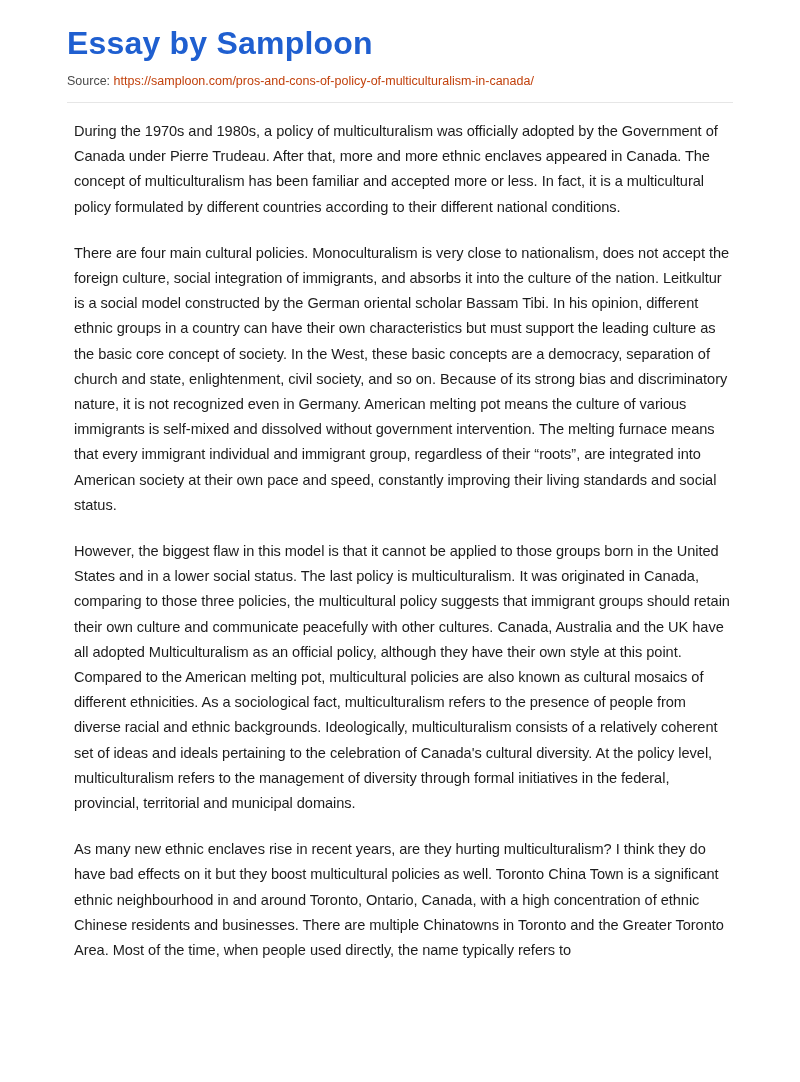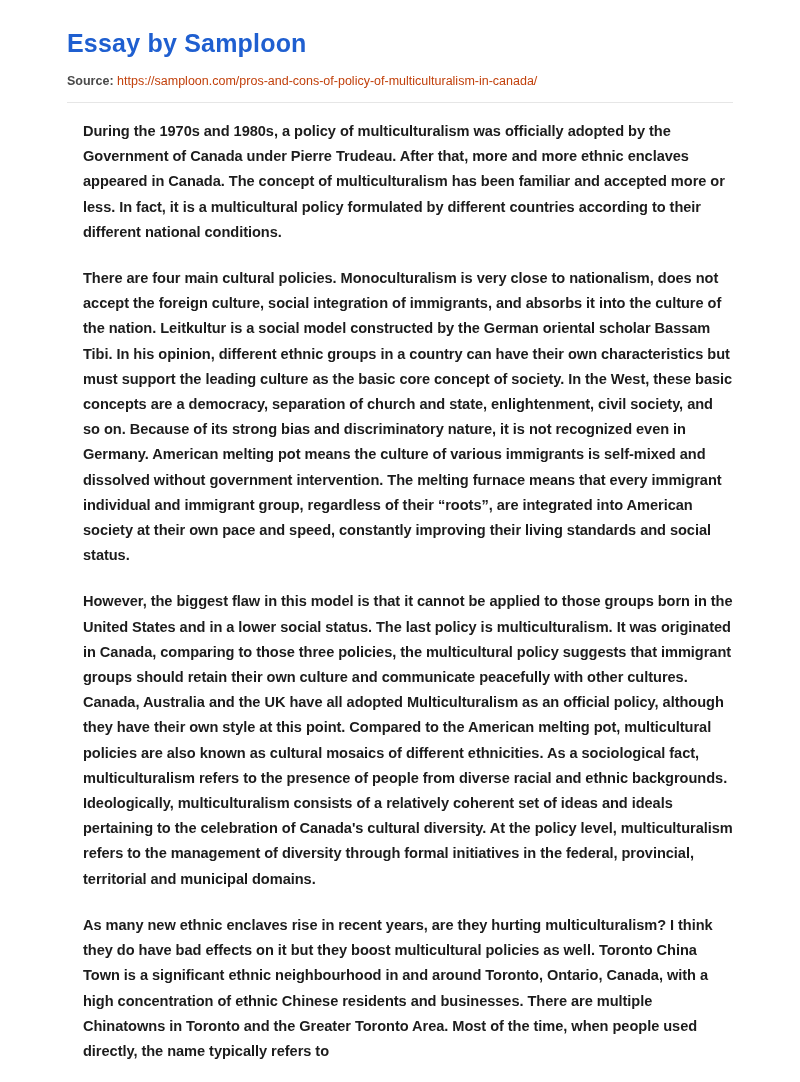--- a/index.html
+++ b/index.html
@@ -18,38 +18,37 @@
     position: relative;
     width: 800px;
     height: 1082px;
     background: #ffffff;
     box-sizing: border-box;
     padding: 0 67px;
   }
   .brand {
     margin: 0;
     padding-top: 27px;
-    font-size: 25px;
+    font-size: 32px;
     line-height: 32px;
     font-weight: bold;
     letter-spacing: 0.2px;
     color: #1f5fd0;
   }
   .source-line {
     margin: 0;
     padding-top: 14px;
     font-size: 12.5px;
     line-height: 16px;
     color: #4a4a4a;
     font-weight: normal;
     white-space: nowrap;
   }
   .source-label {
     color: #4a4a4a;
-    font-weight: bold;
   }
   .source-url {
     color: #c2410c;
     text-decoration: none;
     font-weight: 400;
   }
   .rule {
     margin-top: 13px;
     height: 1px;
     width: 666px;
@@ -62,25 +61,25 @@
     line-height: 38px;
     font-weight: bold;
     color: #141414;
     letter-spacing: -0.1px;
     max-width: 600px;
   }
   .body-copy {
     padding-top: 16px;
   }
   .body-copy p {
-    margin: 0 0 21px 16px;
+    margin: 0 0 21px 7px;
     font-size: 14.6px;
     line-height: 25.2px;
     color: #1c1c1c;
-    font-weight: 700;
+    font-weight: 400;
     letter-spacing: -0.05px;
     text-align: left;
     max-width: 670px;
   }
   .body-copy p:last-child {
     margin-bottom: 0;
   }
 </style>
 </head>
 <body>

